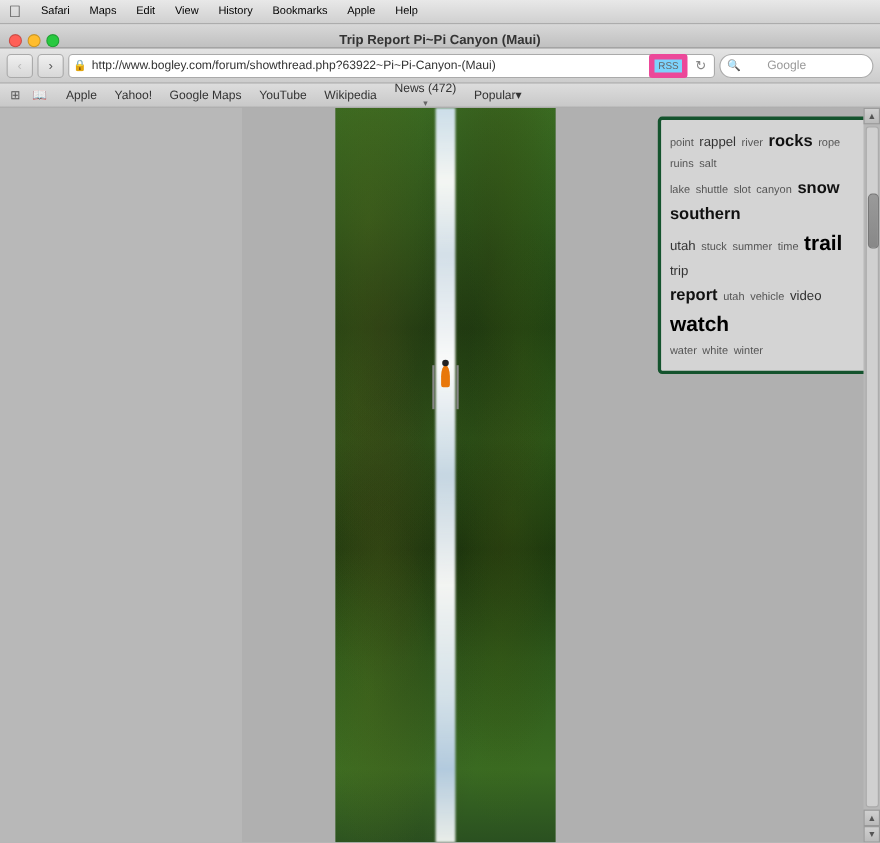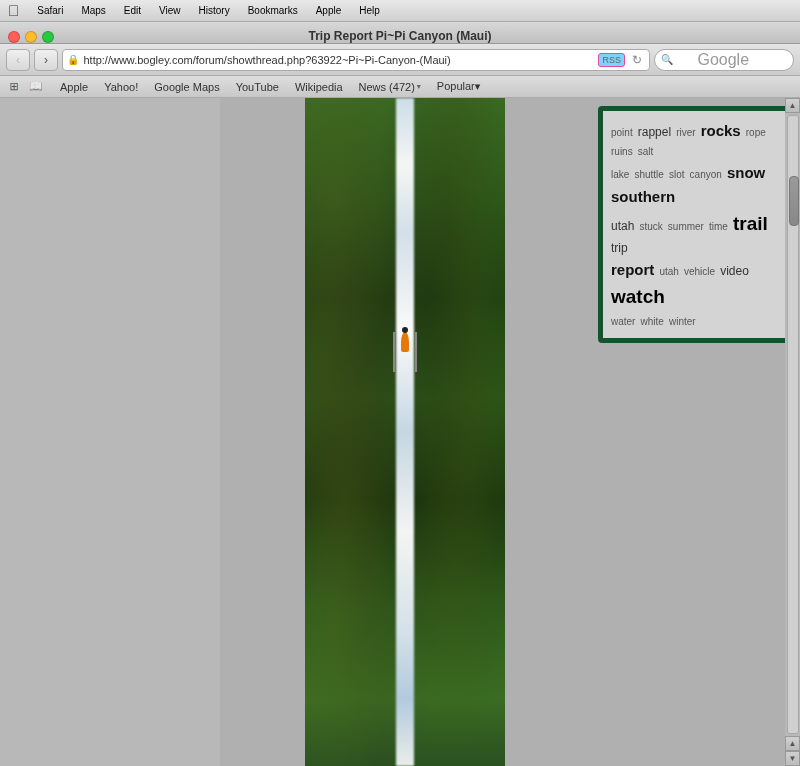--- a/index.html
+++ b/index.html
@@ -107,21 +107,21 @@
       color: #333;
       gap: 4px;
     }
     .lock-icon {
       color: #888;
       font-size: 10px;
     }
     .address-text { flex: 1; font-size: 11px; color: #333; }
     .rss-btn {
       background: #7dd3fc;
-      border: 1px solid #ec4899;
+      border: 5px solid #ec4899;
       border-radius: 3px;
       font-size: 9px;
       padding: 1px 3px;
       color: #666;
     }
     .refresh-btn {
       color: #888;
       font-size: 12px;
       width: 16px;
       text-align: center;
@@ -174,20 +174,21 @@
       border-radius: 3px;
       cursor: pointer;
       color: #333;
       font-size: 11px;
       font-weight: 500;
     }
     .bm-item-dropdown {
       display: flex;
       align-items: center;
       gap: 2px;
+      flex-direction: column;
     }
     .bm-arrow { font-size: 8px; color: #666; }
 
     
     .content-area {
       width: 800px;
       height: calc(766px - 22px - 22px - 32px - 22px);
       background: #b0b0b0;
       display: flex;
       position: relative;
@@ -322,21 +323,21 @@
       display: flex;
       flex-direction: column;
       align-items: flex-start;
       padding: 8px;
       background: #b0b0b0;
     }
 
     .tag-cloud-box {
       width: 195px;
       background: #d4d4d4;
-      border: 5px solid #14532d;
+      border: 3px solid #14532d;
       border-radius: 4px;
       padding: 8px;
       font-size: 11px;
       line-height: 1.6;
     }
 
     .tag {
       display: inline;
       cursor: pointer;
       margin-right: 2px;
@@ -426,21 +427,21 @@
     <span>›</span>
   </div>
   <div class="address-bar-wrap">
     <span class="lock-icon">🔒</span>
     <span class="address-text">http://www.bogley.com/forum/showthread.php?63922~Pi~Pi-Canyon-(Maui)</span>
     <span class="rss-btn">RSS</span>
     <span class="refresh-btn">↻</span>
   </div>
   <div class="search-bar-wrap">
     <span class="search-icon-inner">🔍</span>
-    <span style="color:#999; font-size:16px;padding-left:20px;">Google</span>
+    <span style="color:#999; font-size:11px;padding-left:20px;">Google</span>
   </div>
 </div>
 
 <div class="bookmarks-bar">
   <div class="bm-icons">
     <div class="bm-icon-btn">⊞</div>
     <div class="bm-icon-btn">📖</div>
   </div>
   <span class="bm-item">Apple</span>
   <span class="bm-item">Yahoo!</span>

